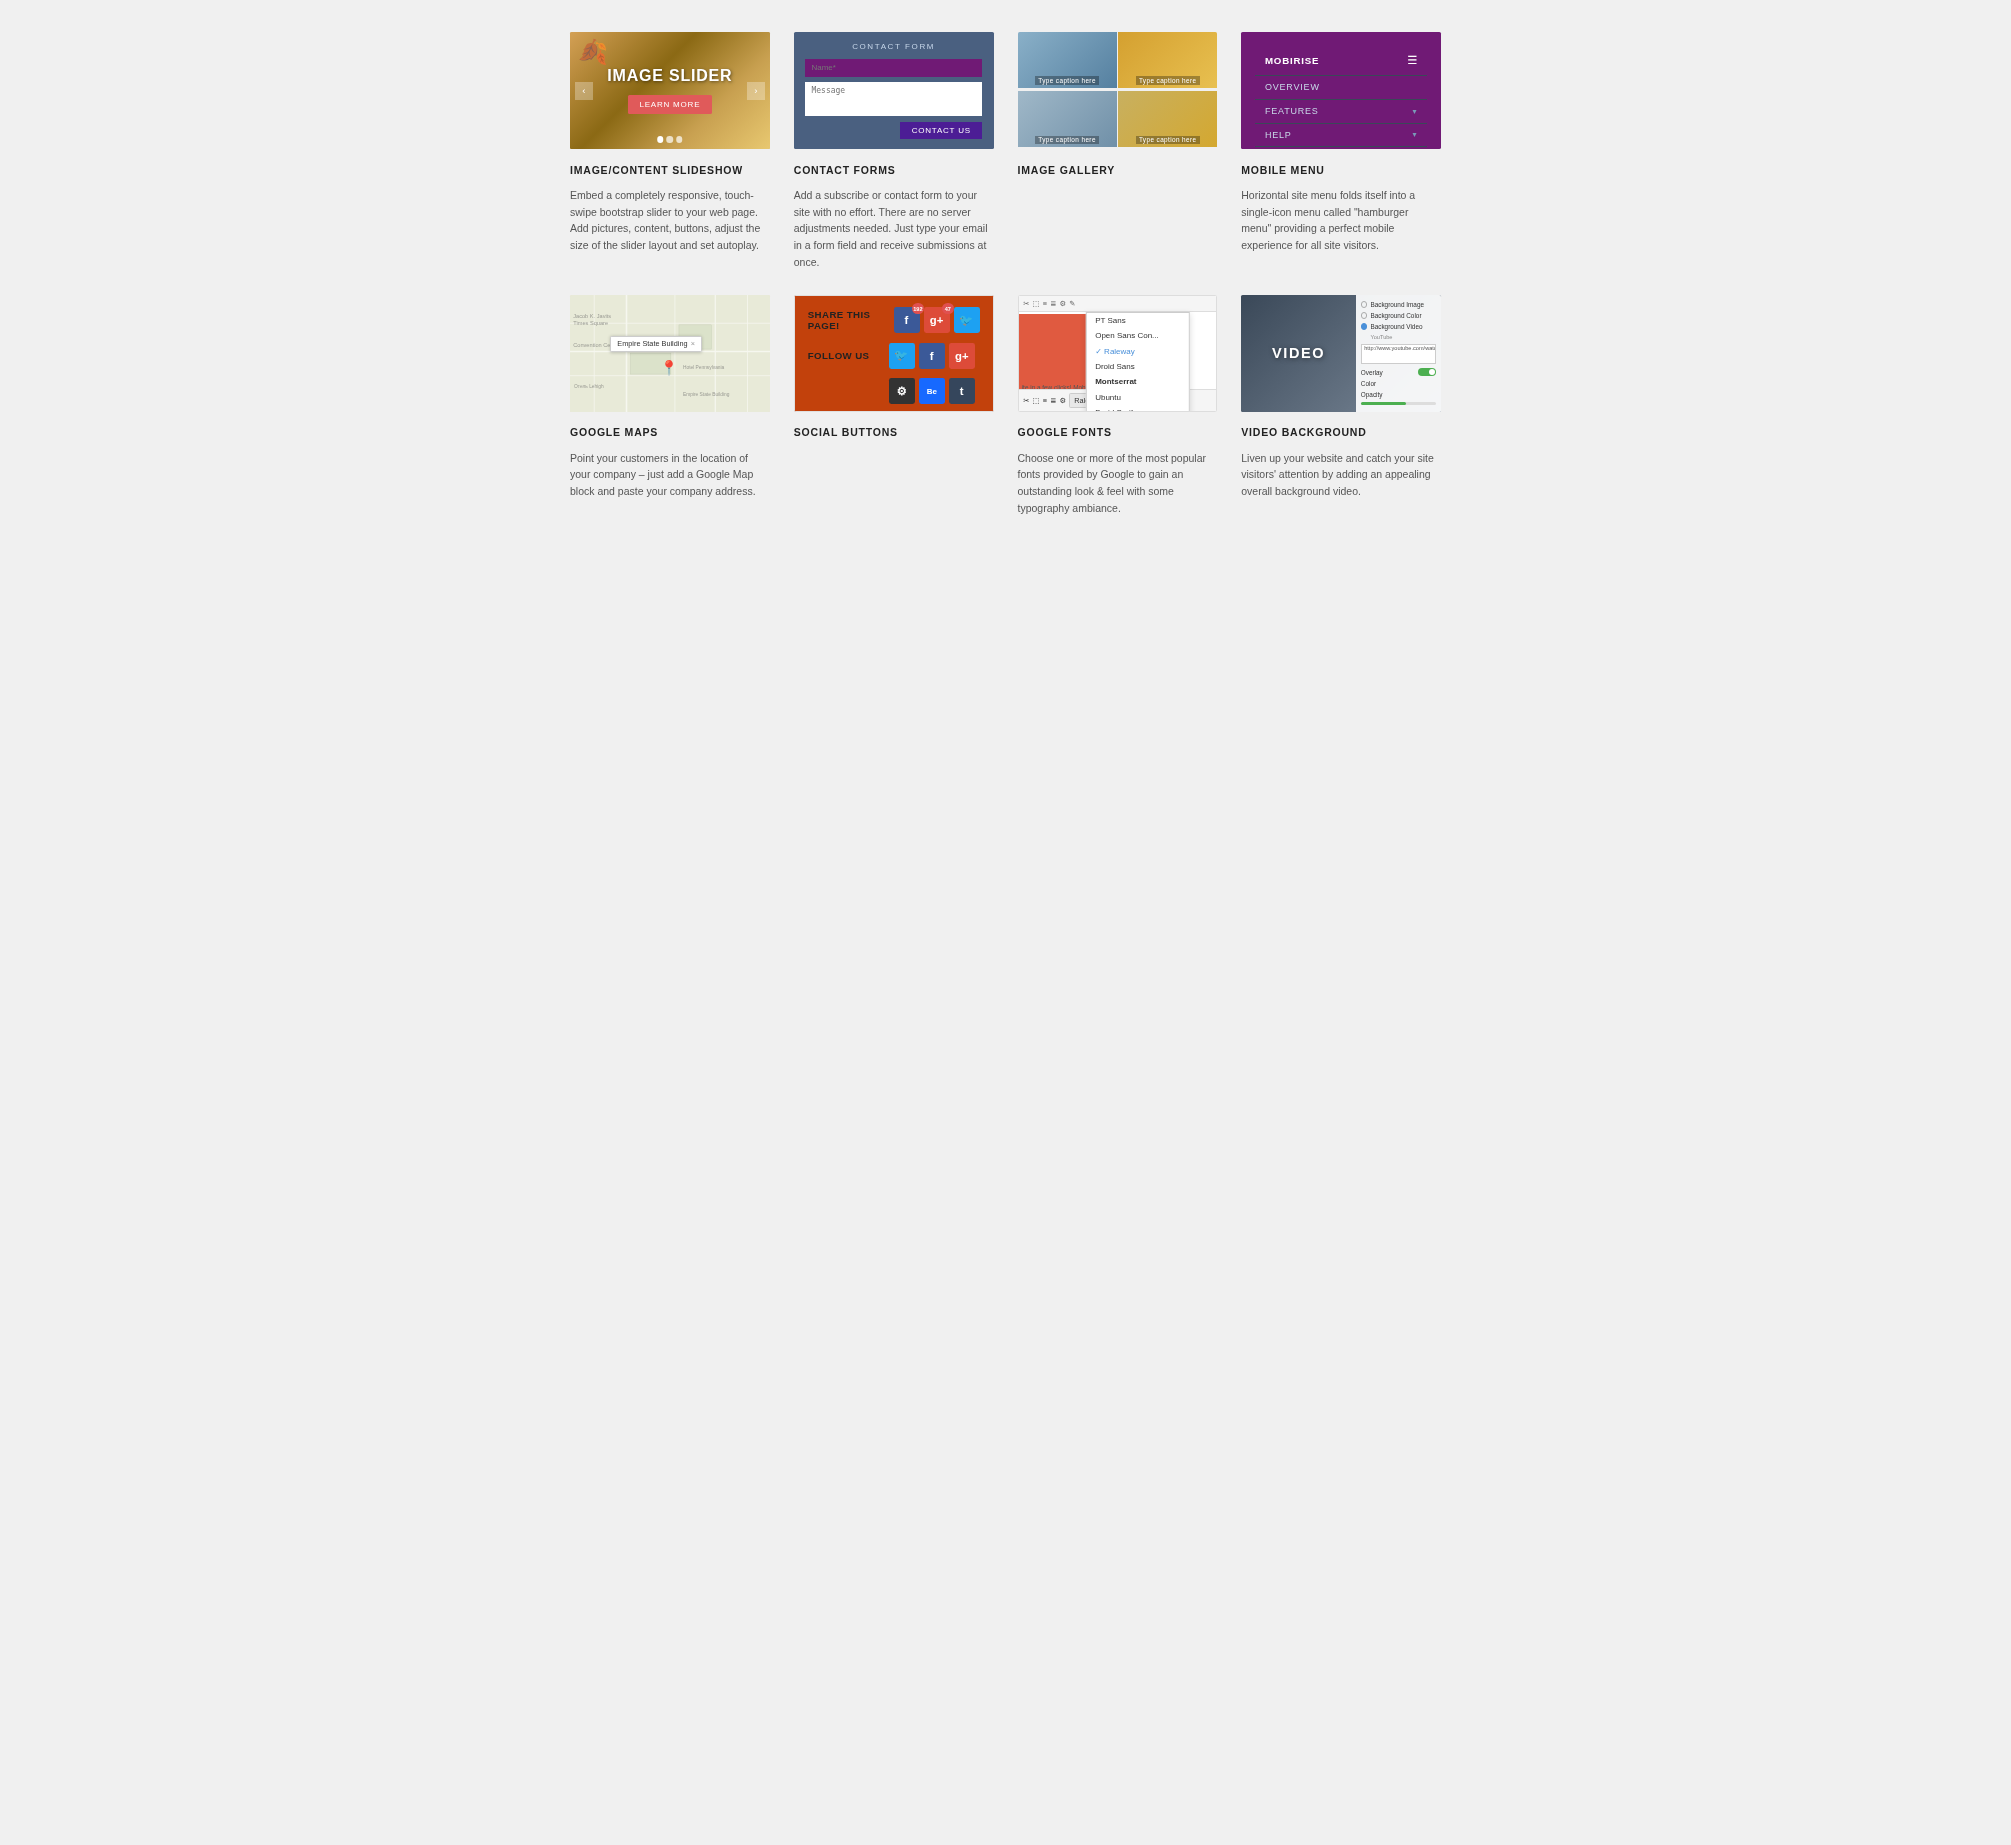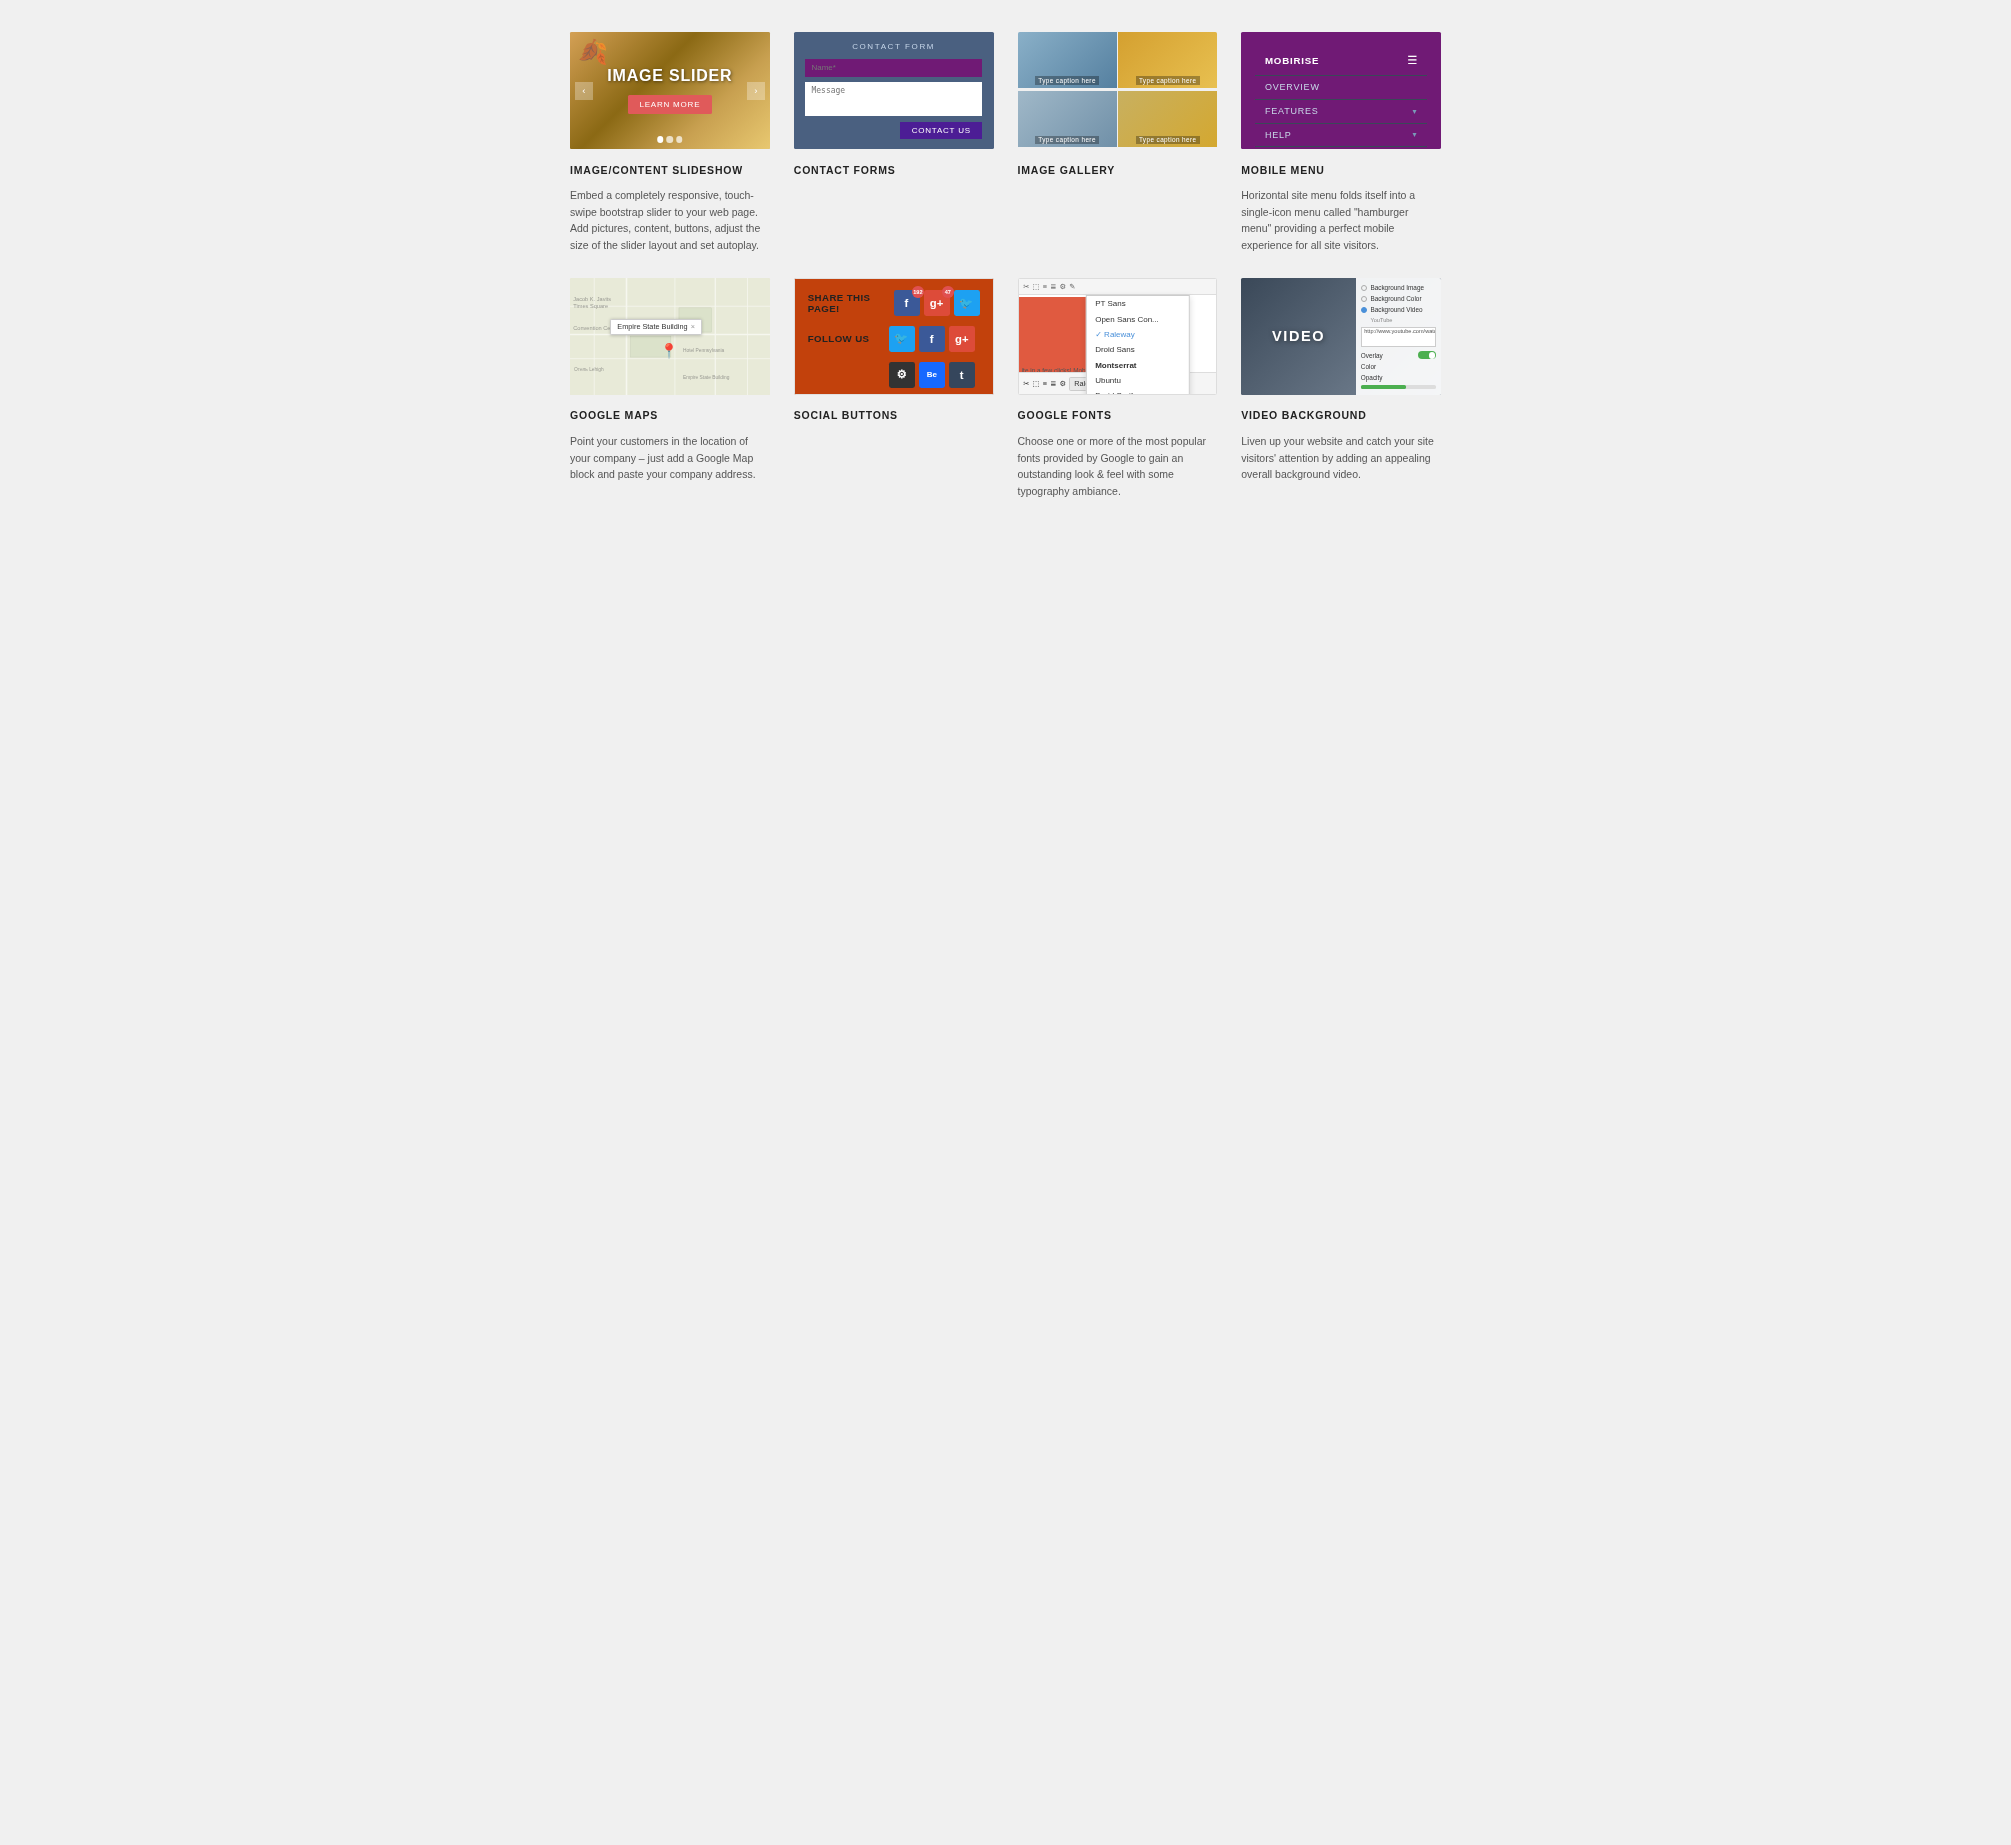--- a/index.html
+++ b/index.html
@@ -538,20 +538,21 @@
     </div>
 
     <div class="card">
       <div class="card-preview preview-contact">
         <div class="contact-form-title">CONTACT FORM</div>
         <input class="contact-input" type="text" placeholder="Name*" style="">
         <textarea class="contact-textarea" placeholder="Message" style=""></textarea>
         <button class="contact-submit">CONTACT US</button>
       </div>
       <div class="card-title">CONTACT FORMS</div>
+      <div class="card-desc">Add a subscribe or contact form to your site with no effort. There are no server adjustments needed. Just type your email in a form field and receive submissions at once.</div>
     </div>
 
     <div class="card">
       <div class="card-preview preview-gallery">
         <div class="gallery-cell">
           <div class="gallery-cell-bg gc1">
             <span class="gallery-caption">Type caption here</span>
           </div>
         </div>
         <div class="gallery-cell">

